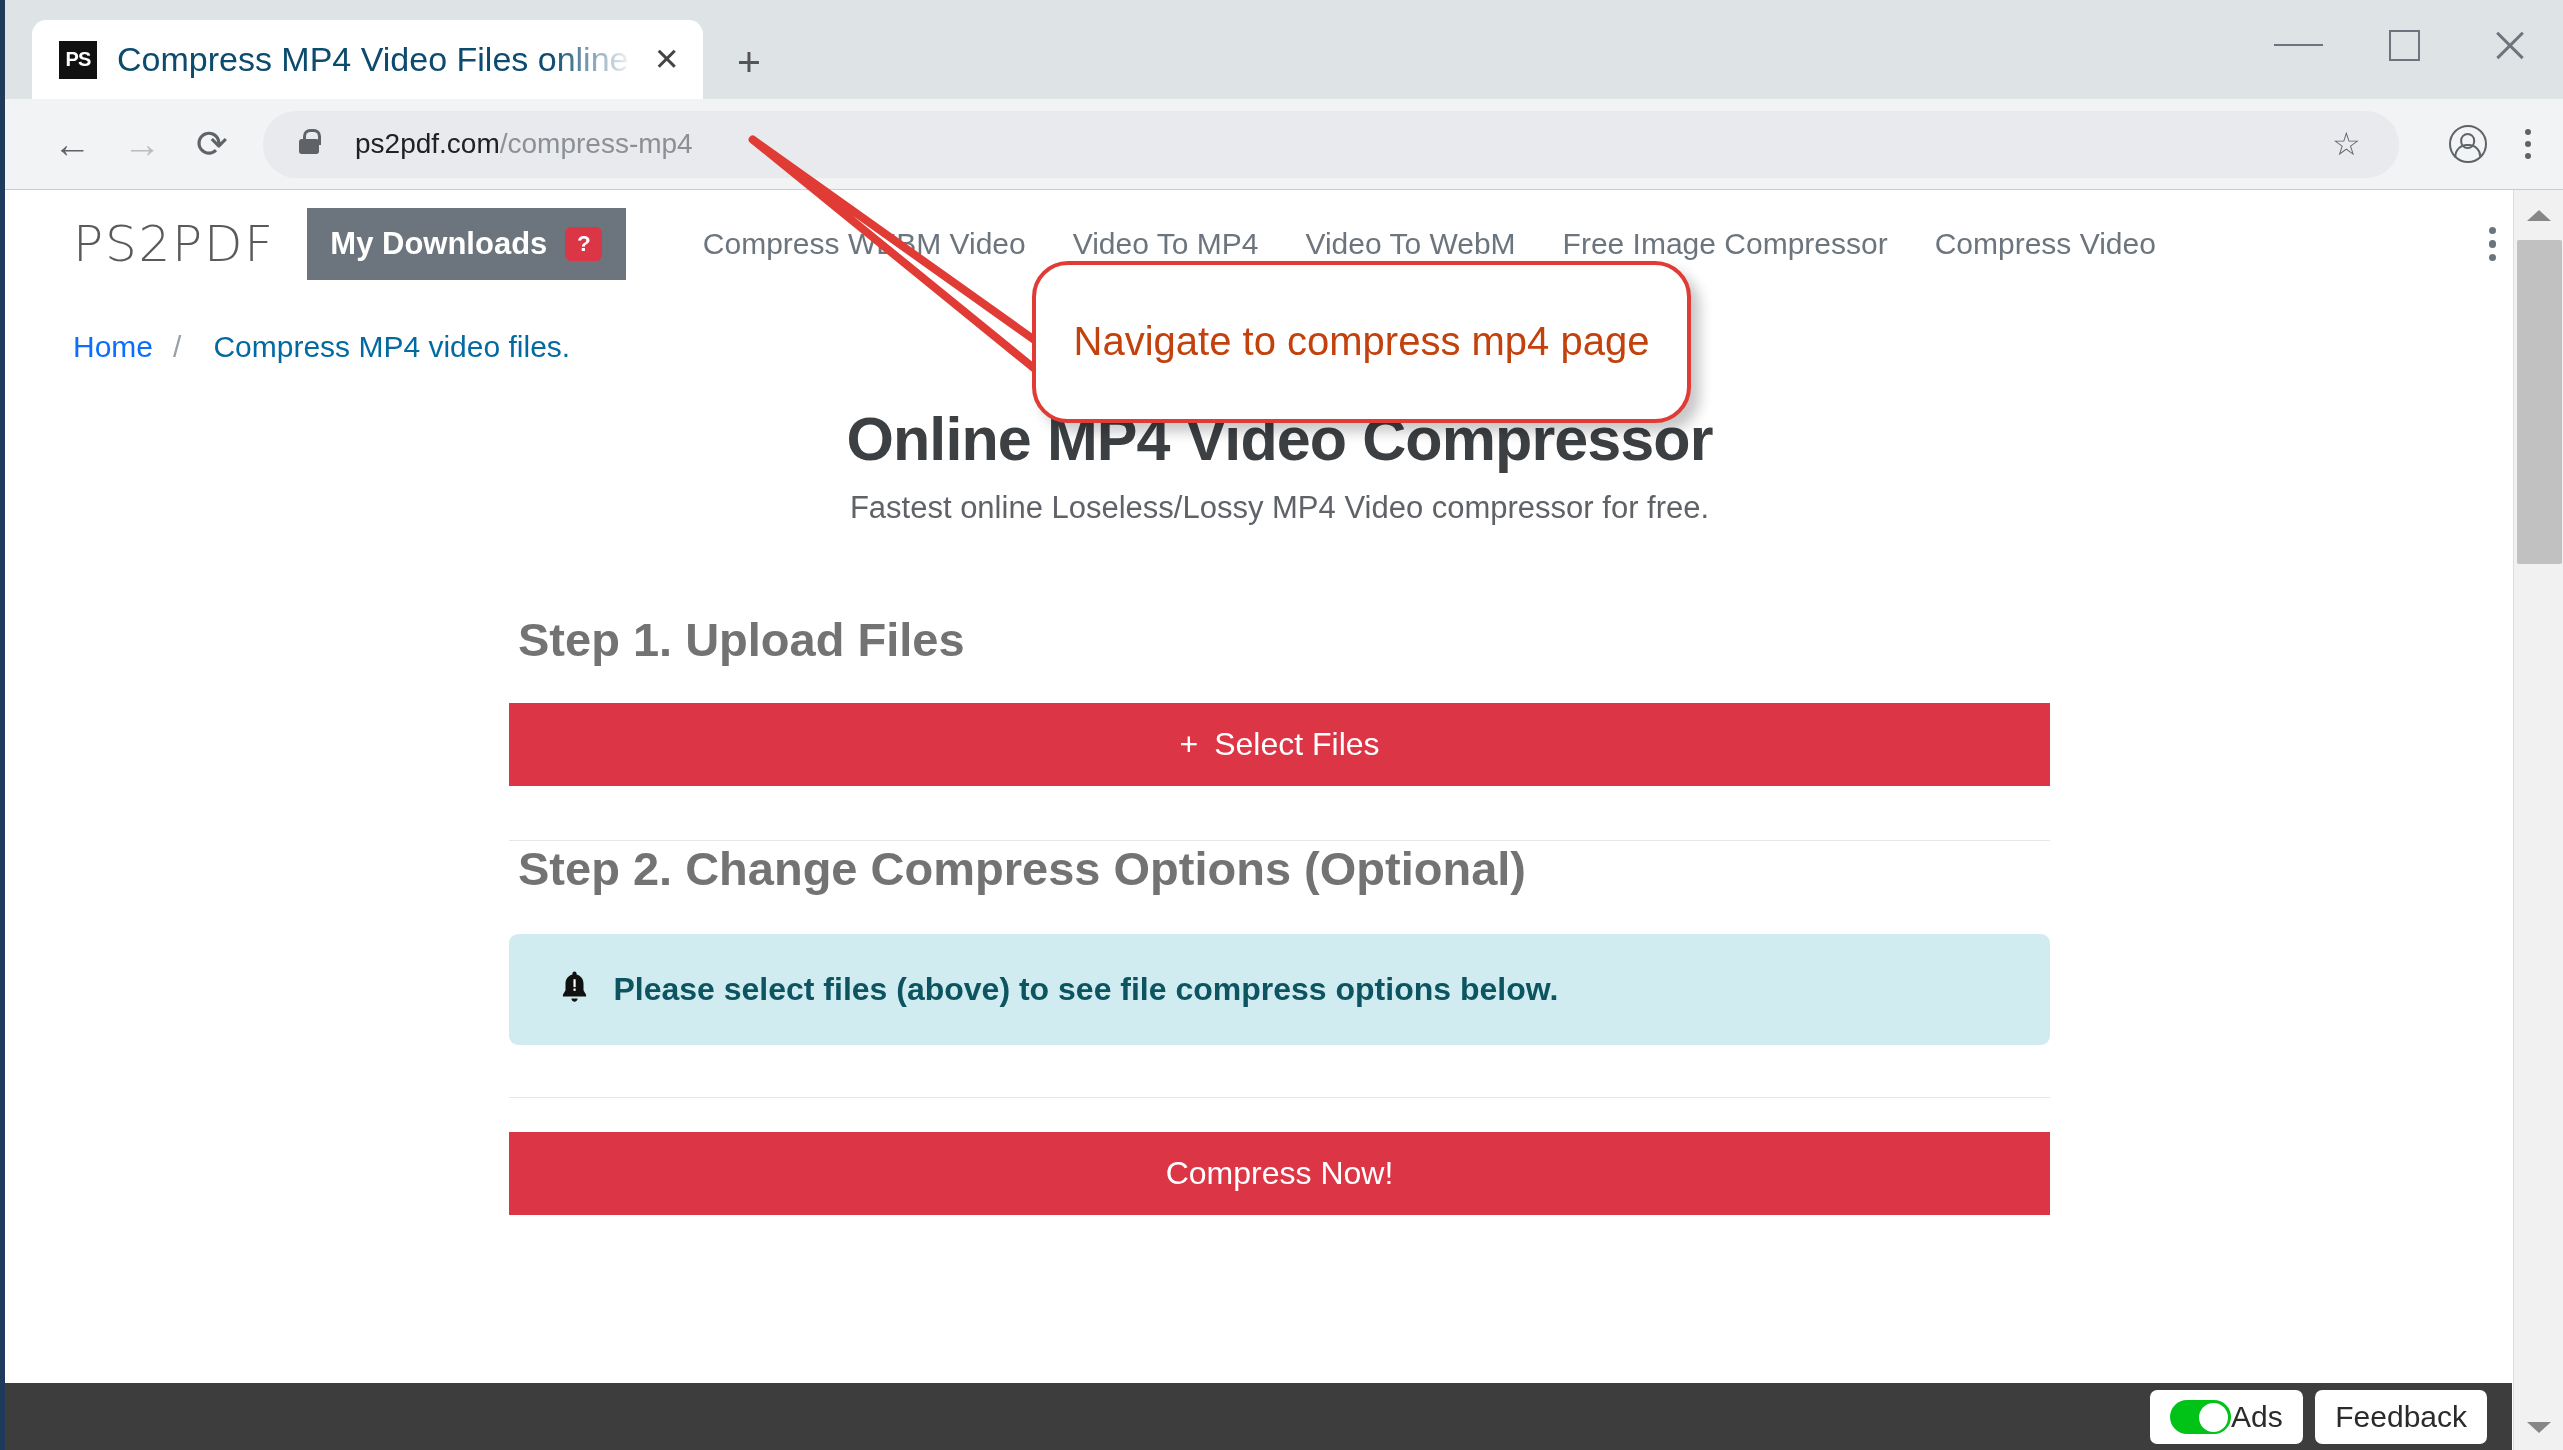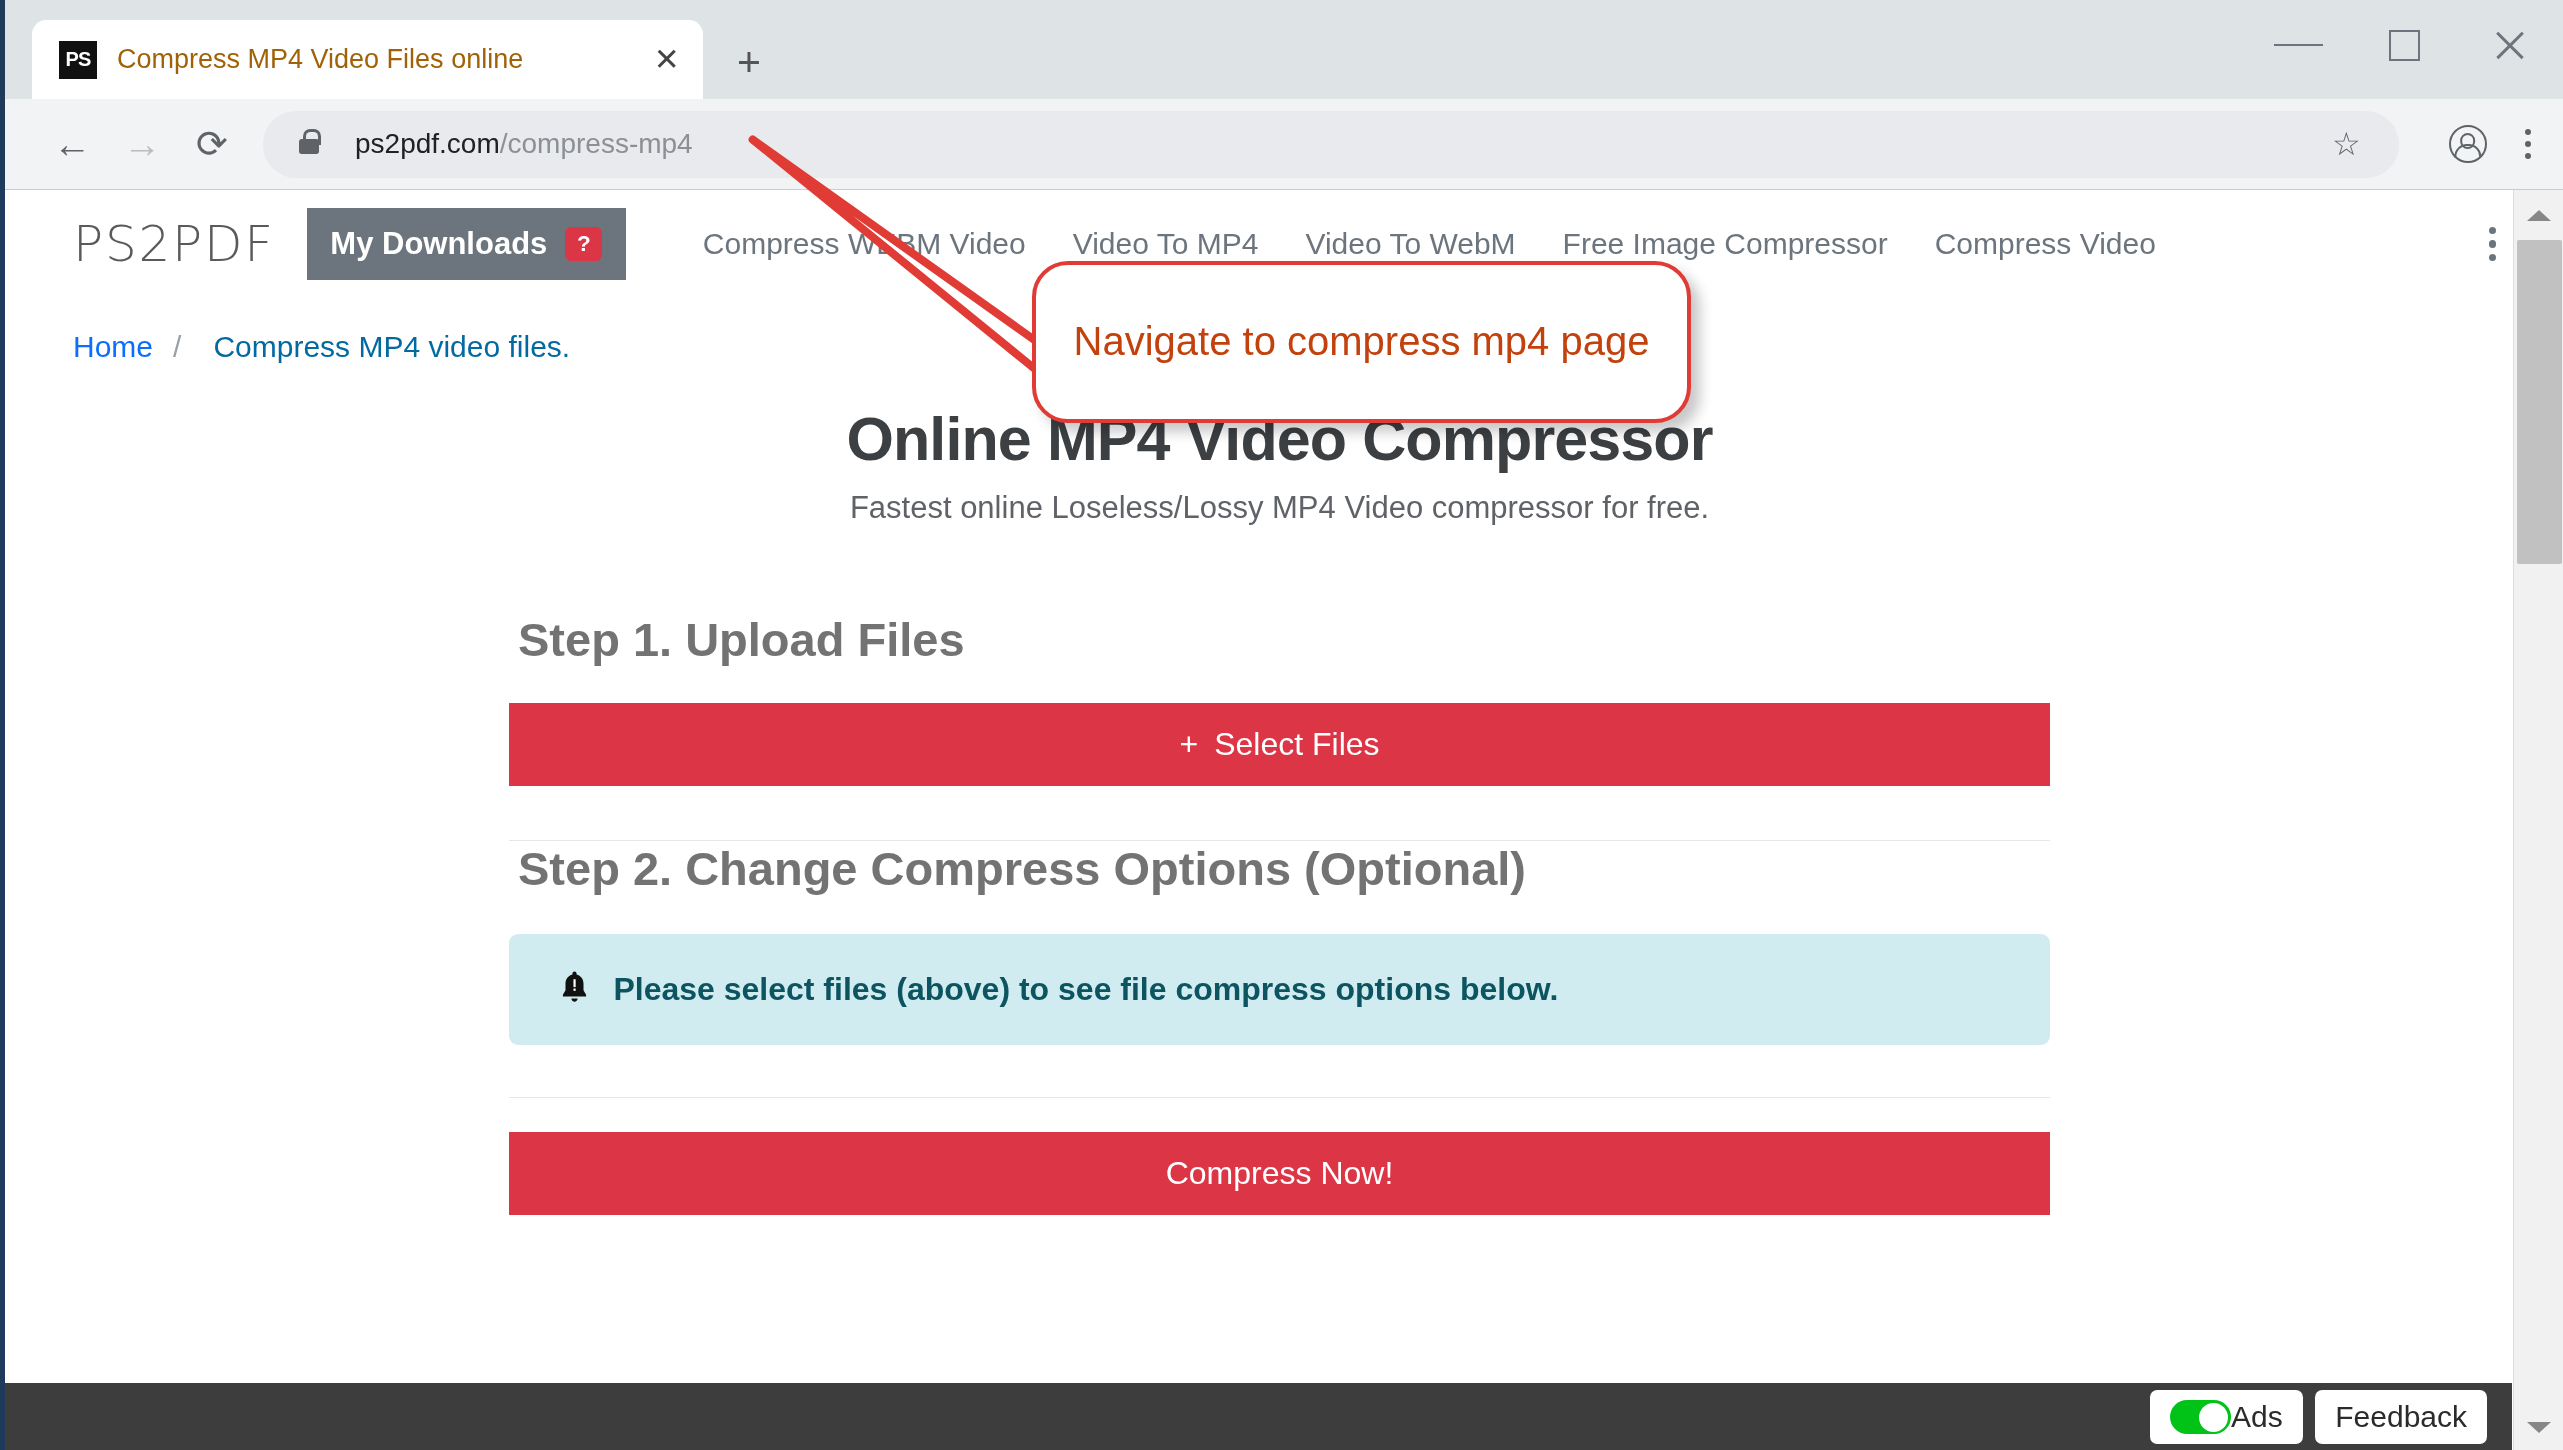--- a/index.html
+++ b/index.html
@@ -44,22 +44,22 @@
     background: #111111;
     color: #ffffff;
     font-size: 20px;
     font-weight: 700;
     display: flex; align-items: center; justify-content: center;
     letter-spacing: -0.9px;
     flex: 0 0 auto;
   }
   .tab-title {
     flex: 1 1 auto;
-    font-size: 27px;
-    color: #a16207;
+    font-size: 34px;
+    color: #0c4a6e;
     white-space: nowrap;
     overflow: hidden;
     -webkit-mask-image: linear-gradient(to right, #000 84%, transparent 100%);
     mask-image: linear-gradient(to right, #000 84%, transparent 100%);
   }
   .tab-close {
     font-size: 31px; color: #444;
     line-height: 1; flex: 0 0 auto;
     font-weight: 400;
   }

